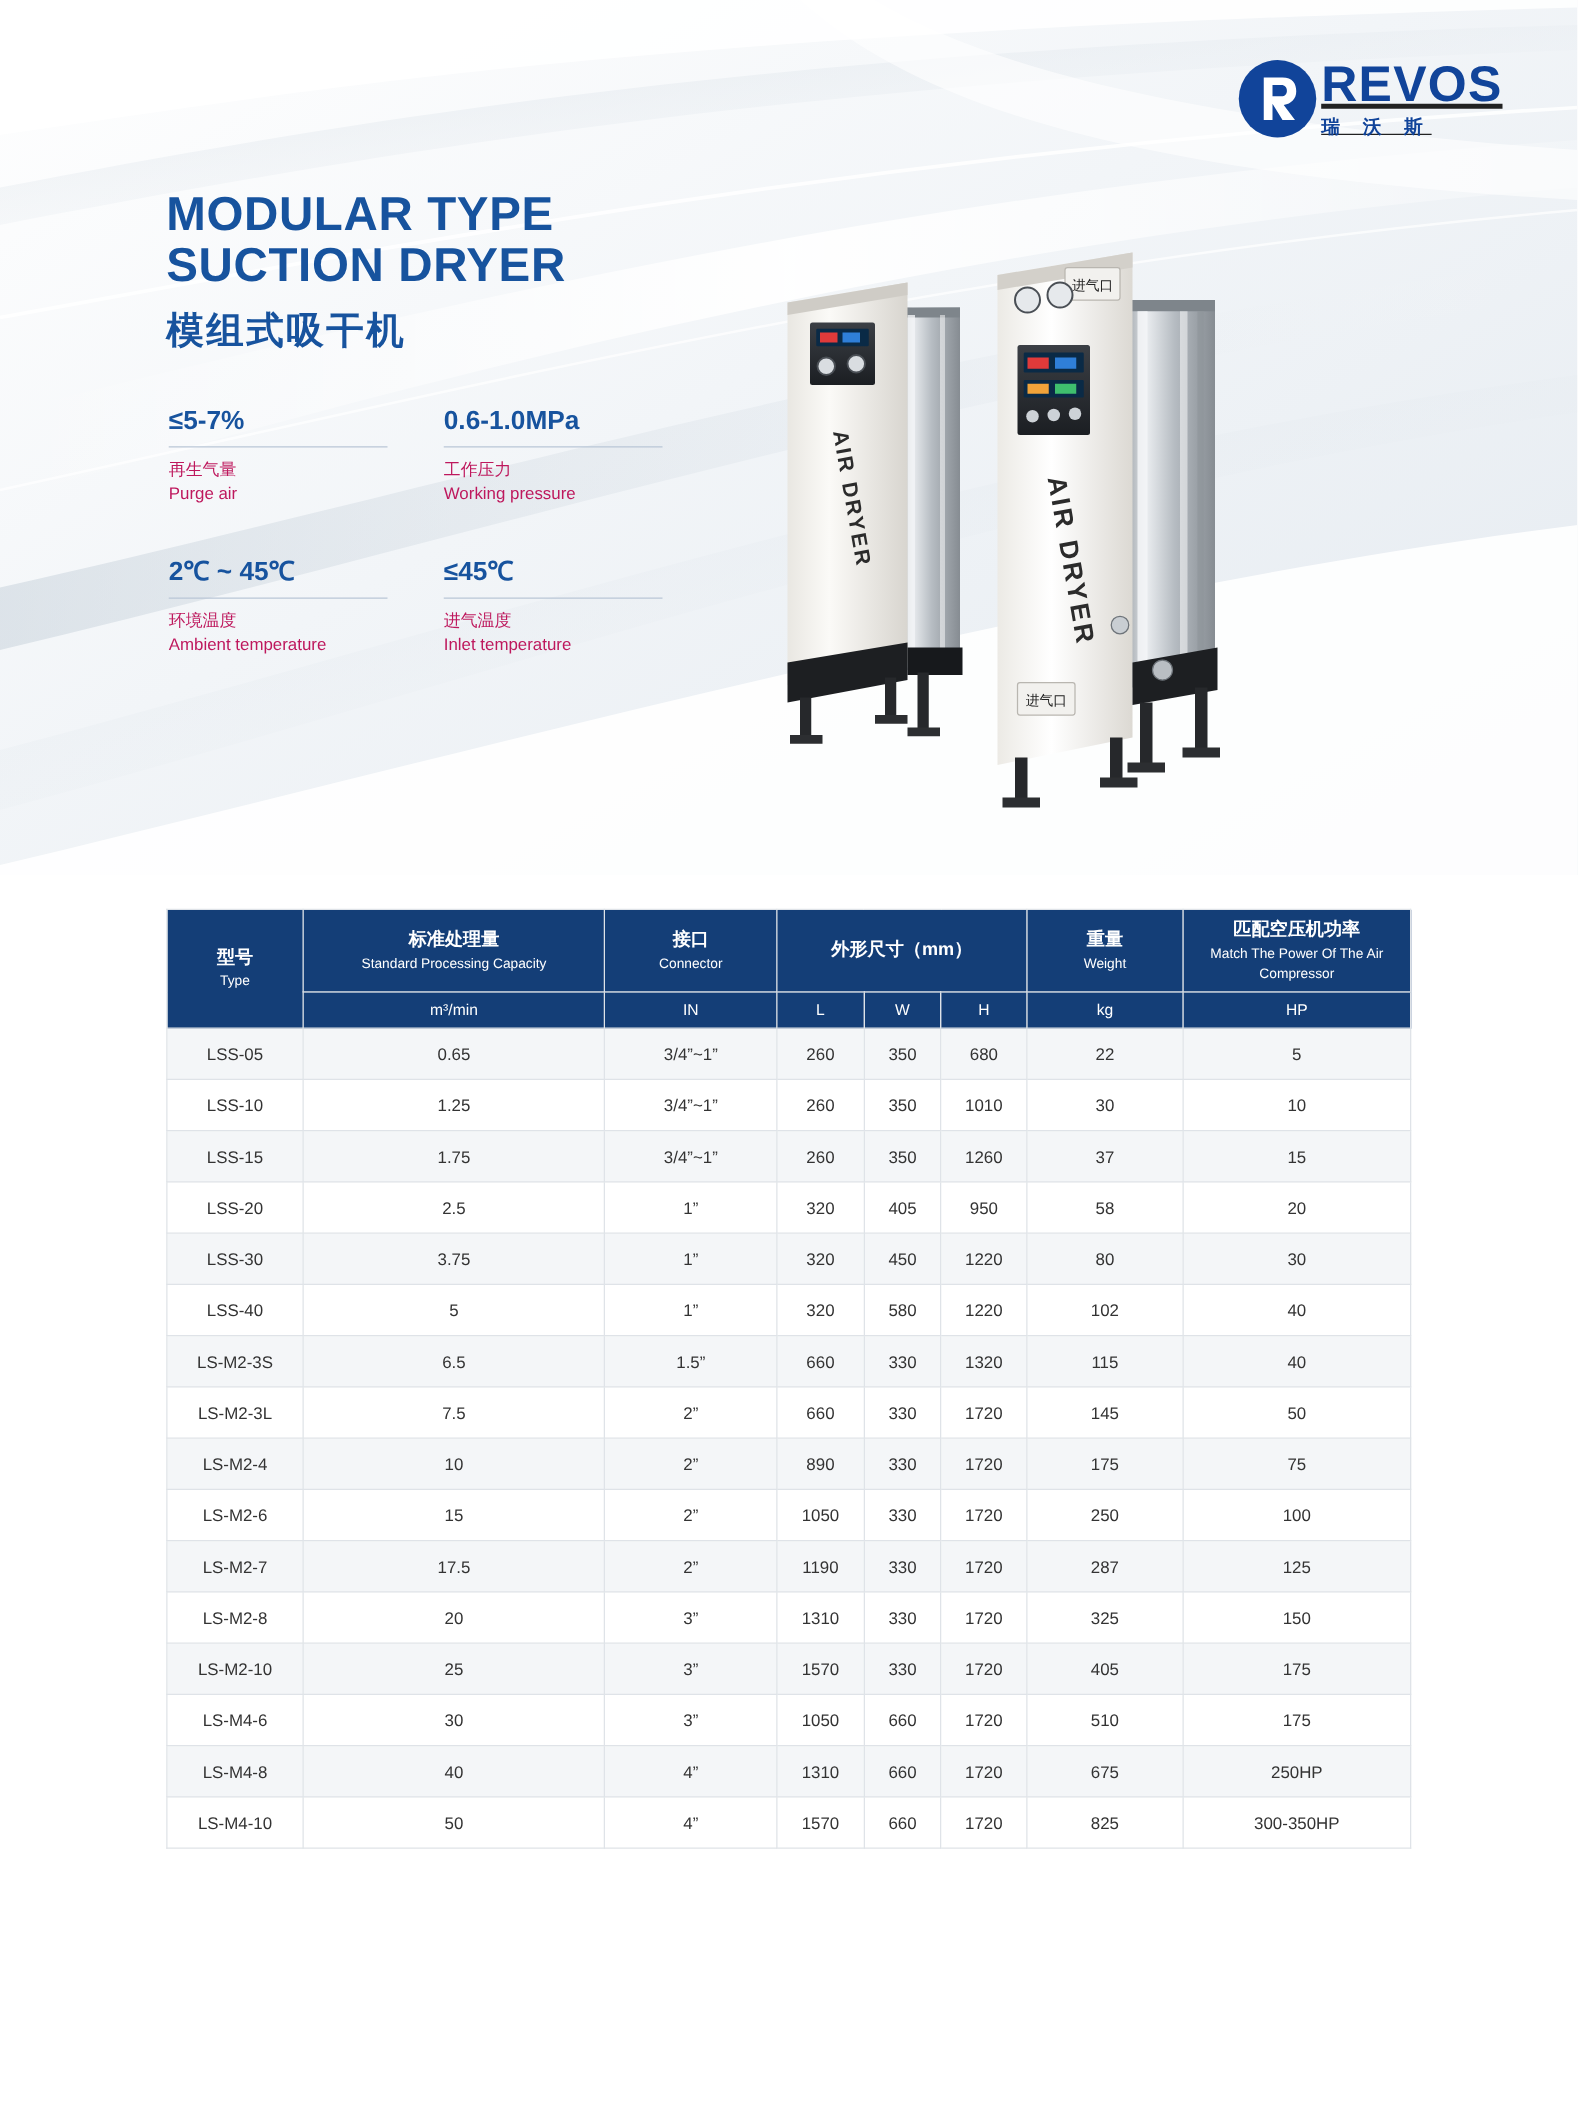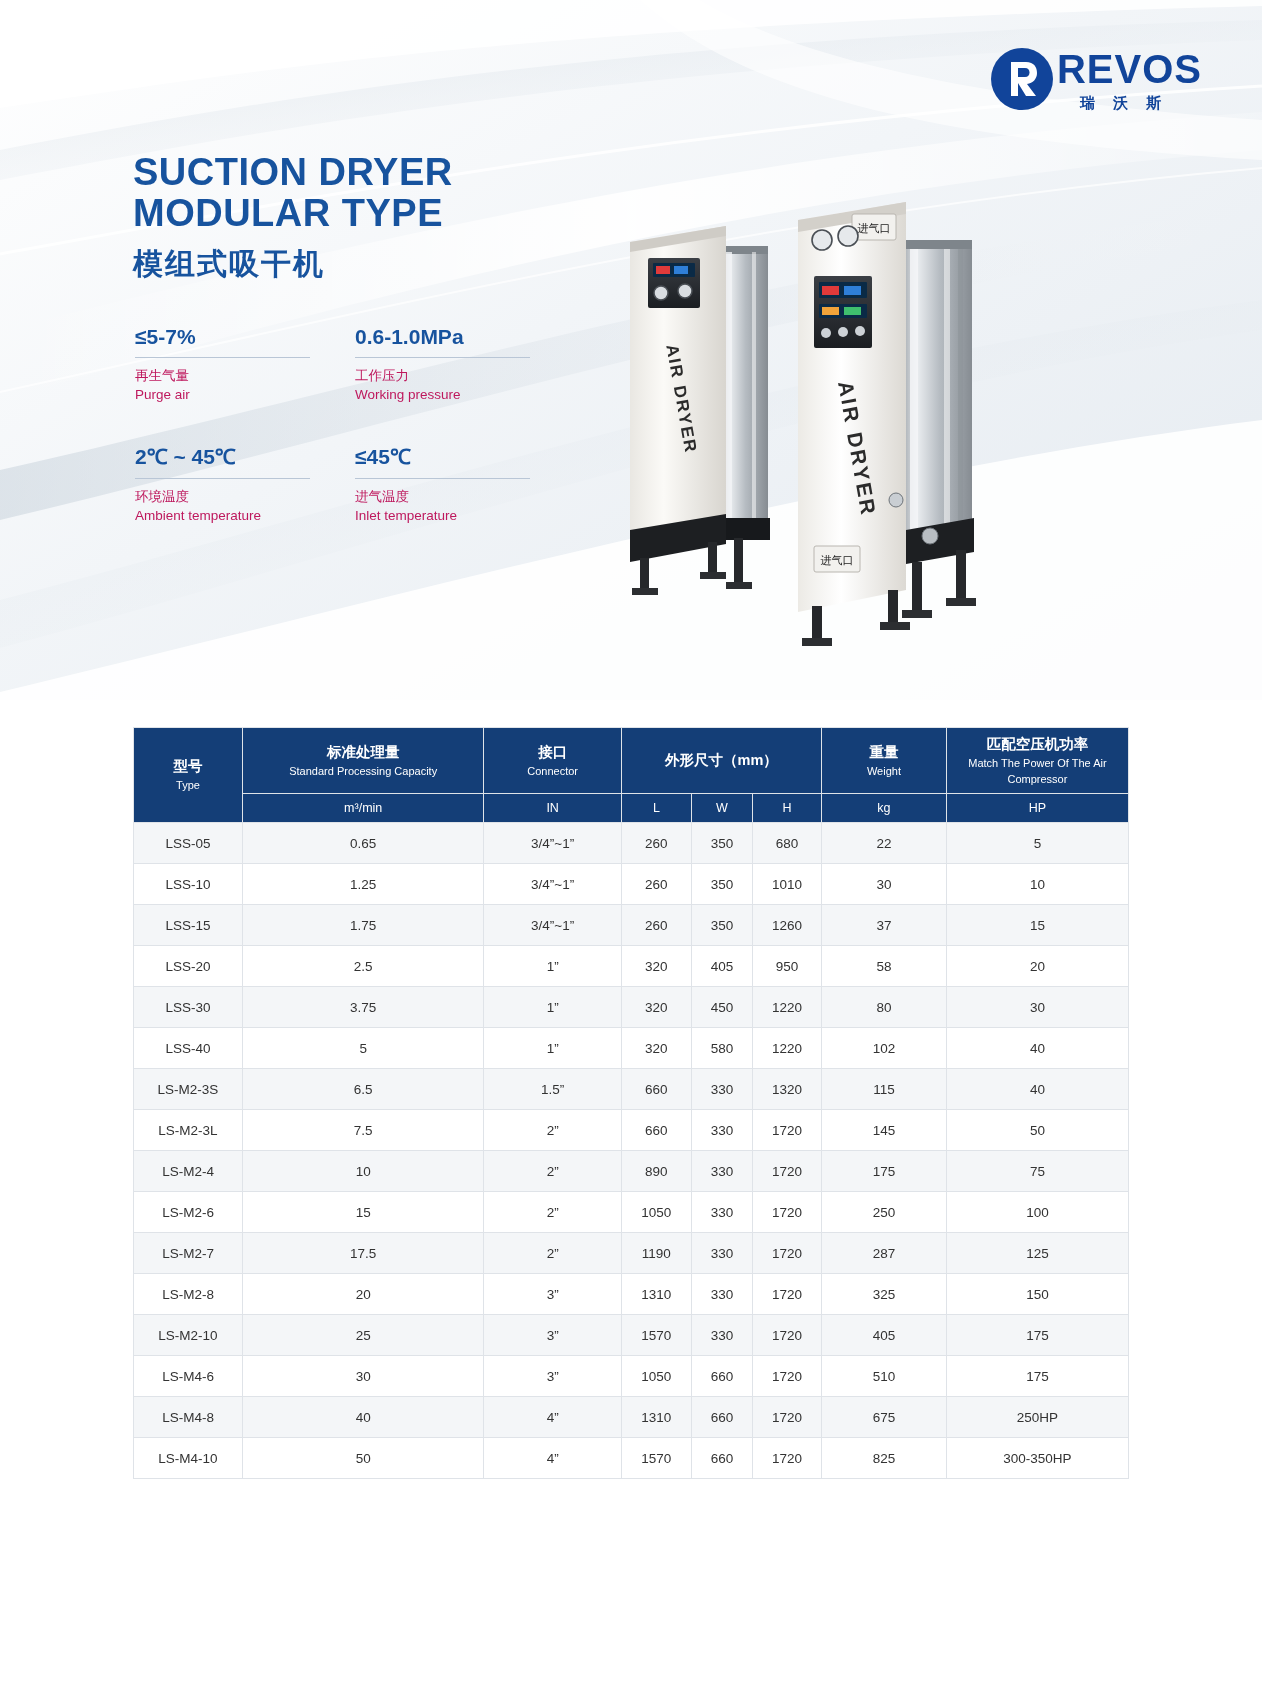--- a/index.html
+++ b/index.html
@@ -26,23 +26,24 @@
     z-index: 0;
   }
   .bg-wrap svg { display:block; }
 
   
   .logo-block {
     position: absolute;
     right: 60px;
     top: 48px;
     display: flex;
-    align-items: flex-end;
+    align-items: flex-start;
     gap: 4px;
     z-index: 5;
+    text-decoration: underline;
   }
   .logo-mark {
     width: 62px; height: 62px;
     border-radius: 50%;
     background: #11449a;
     display: flex;
     align-items: center;
     justify-content: center;
   }
   .logo-text-wrap { line-height: 1; }
@@ -52,21 +53,20 @@
     letter-spacing: 1px;
     color: #11449a;
     font-family: "Liberation Sans", sans-serif;
   }
   .logo-cn {
     font-size: 15px;
     letter-spacing: 7px;
     color: #11449a;
     margin-top: 6px;
     font-weight: bold;
-    margin-left: 23px;
   }
 
   
   .title-block {
     position: absolute;
     left: 133px;
     top: 152px;
     z-index: 5;
   }
   .title-en {
@@ -233,22 +233,22 @@
       <path d="M16 10 L23 10 C26 10 27.5 12 27.5 14.5 C27.5 17 26 19 23 19 L16 19 Z" fill="#11449a"></path>
     </svg>
   </div>
   <div class="logo-text-wrap">
     <div class="logo-word">REVOS</div>
     <div class="logo-cn">瑞 沃 斯</div>
   </div>
 </div>
 
 <div class="title-block">
+  <div class="title-en">MODULAR TYPE</div>
   <div class="title-en">SUCTION DRYER</div>
-  <div class="title-en">MODULAR TYPE</div>
   <div class="title-cn">模组式吸干机</div>
 </div>
 
 <div class="specs">
   <div class="spec-item">
     <div class="spec-value">≤5-7%</div>
     <div class="spec-cn">再生气量</div>
     <div class="spec-en">Purge air</div>
   </div>
   <div class="spec-item">

